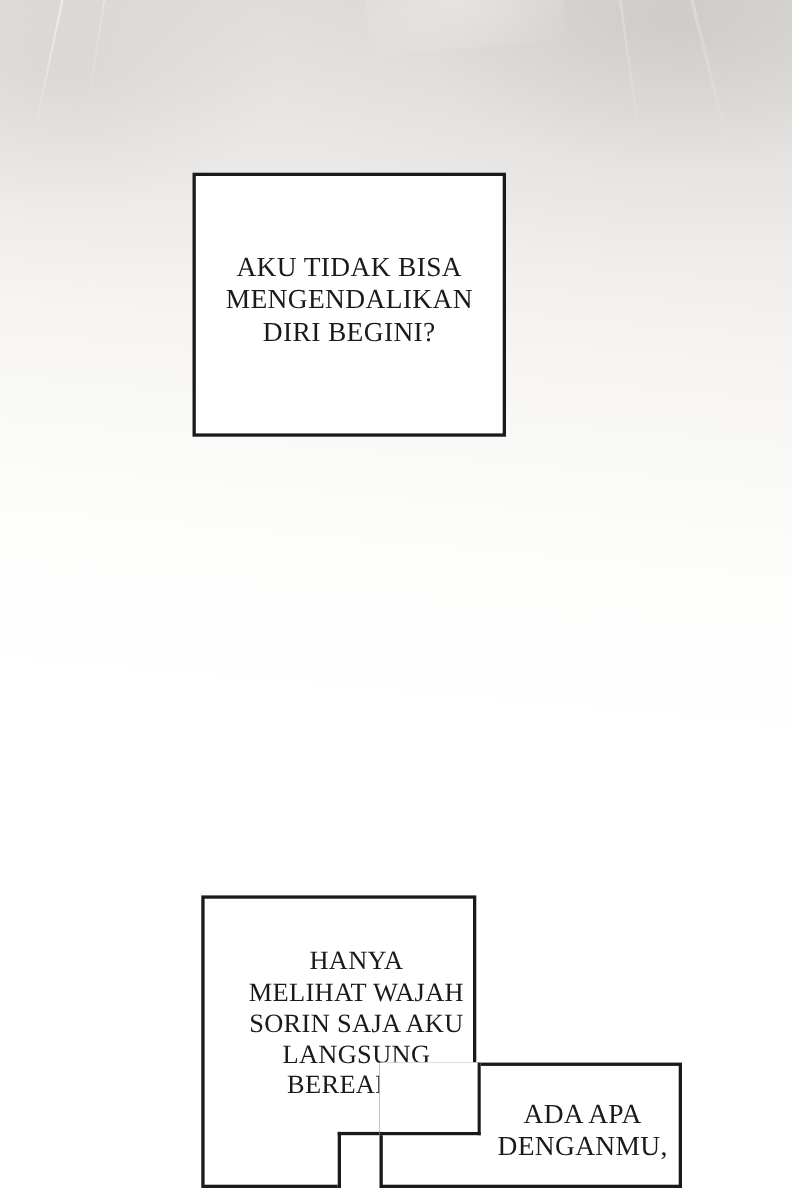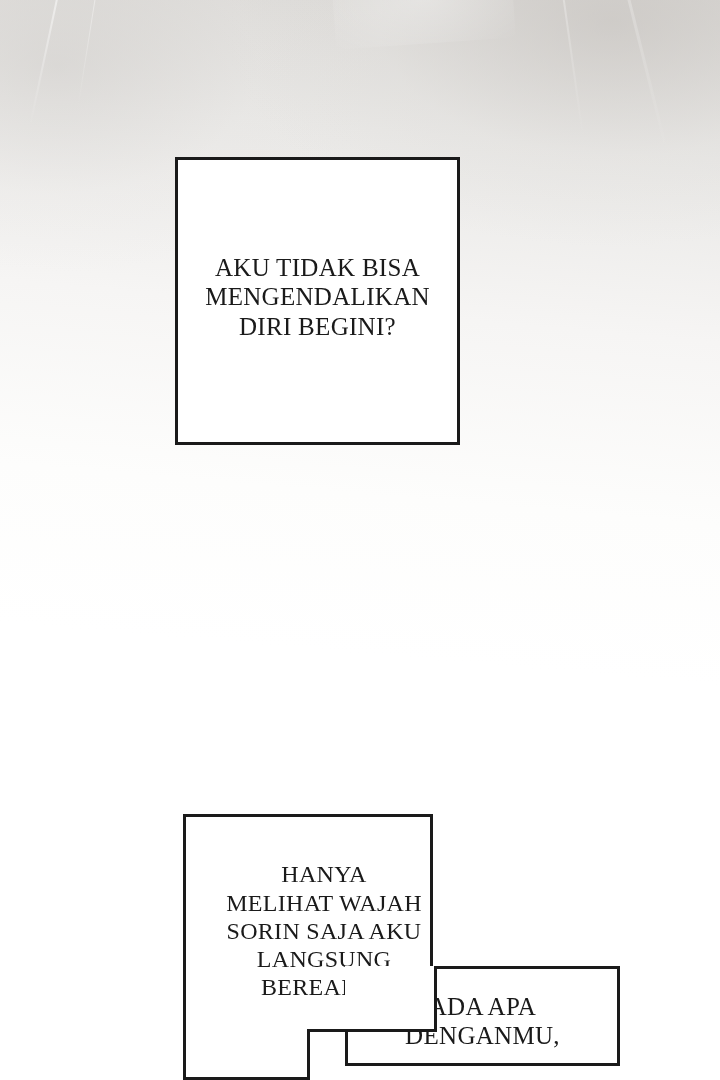--- a/index.html
+++ b/index.html
@@ -53,21 +53,21 @@
     line-height: 1.18;
     letter-spacing: 0.3px;
     white-space: pre-line;
   }
 
   
   #bubble-1 {
     left: 175px;
     top: 157px;
     width: 285px;
-    height: 288px;
+    height: 240px;
   }
   #bubble-1 .text {
     font-size: 25px;
     padding: 0 14px;
     margin-top: -8px;
   }
 
   
   #bubble-2 {
     left: 183px;
@@ -96,21 +96,22 @@
     border-top: 3px solid #1a1a1a;
     border-right: none;
     border-bottom: none;
   }
 
   
   #bubble-3 {
     left: 345px;
     top: 966px;
     width: 275px;
-    height: 100px;
+    height: 114px;
+    justify-content: flex-end;
   }
   #bubble-3 .text {
     font-size: 25px;
     padding: 0 10px;
     margin-top: 10px;
   }
   #b3-cut {
     left: 345px;
     top: 966px;
     width: 92px;

